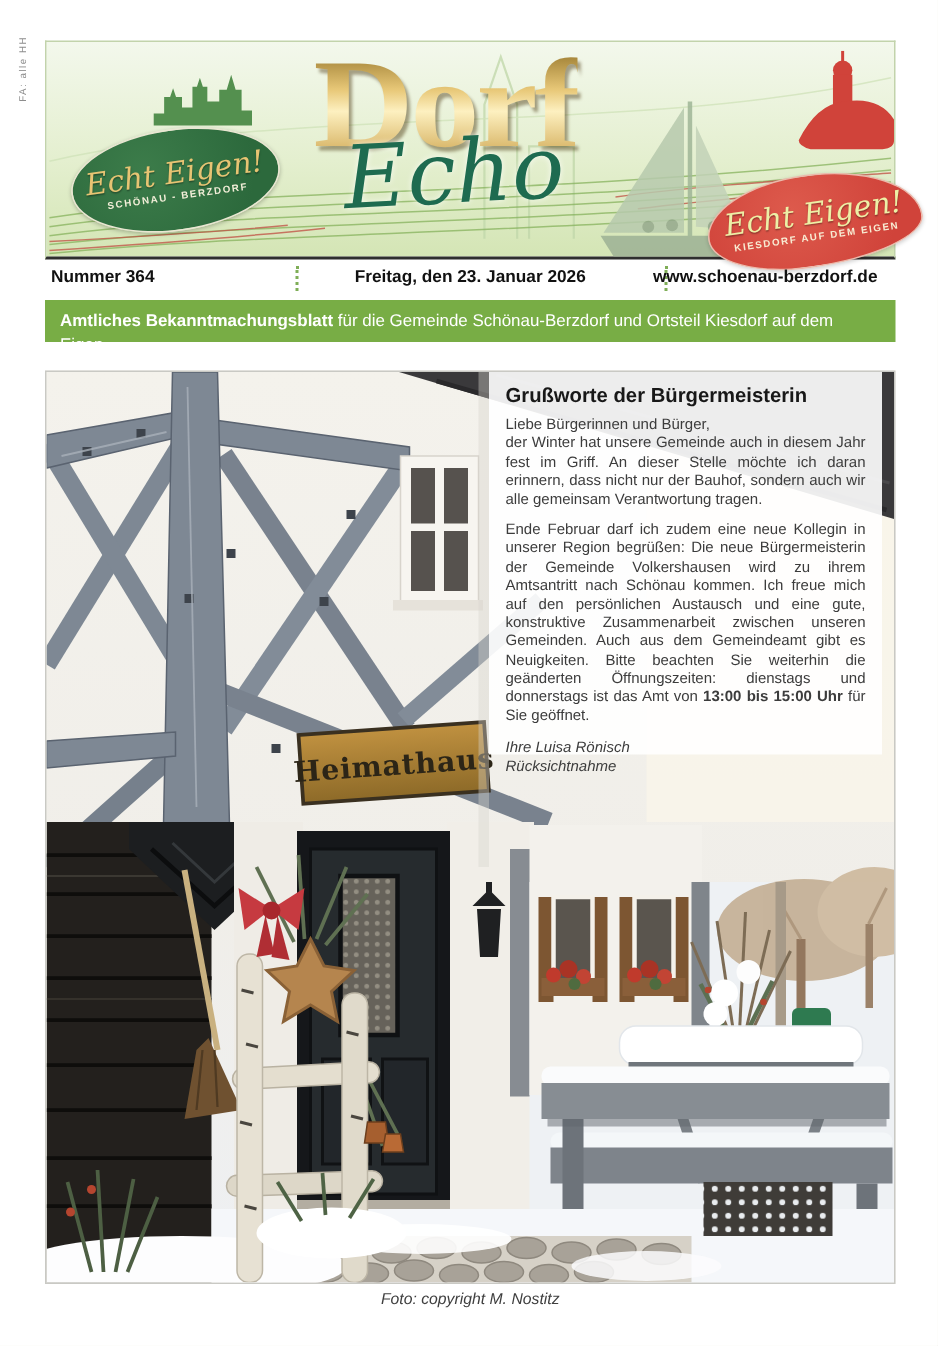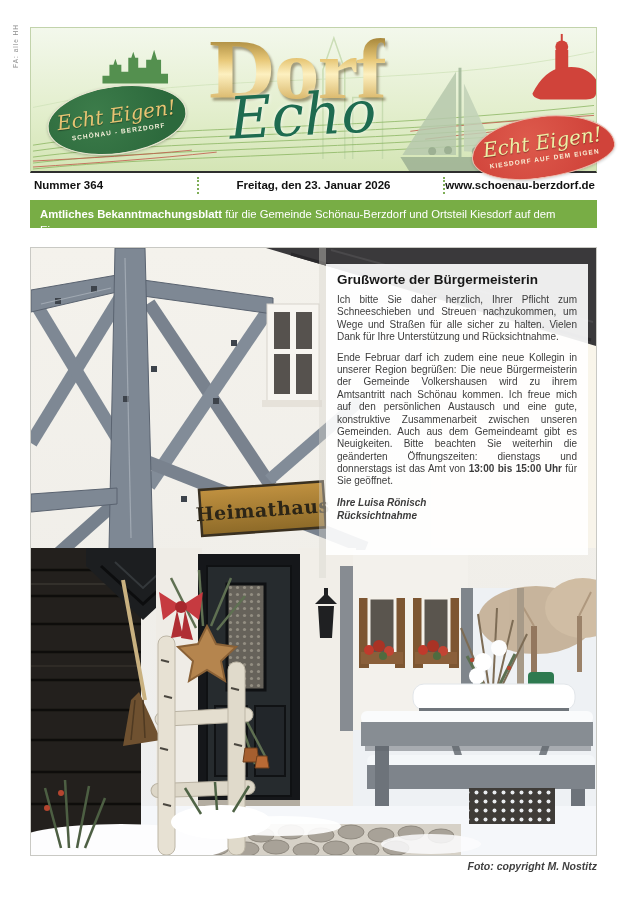--- a/index.html
+++ b/index.html
@@ -37,42 +37,42 @@
          -webkit-text-fill-color:transparent;
          filter:drop-shadow(2px 3px 1px rgba(70,50,10,.45));}
   .logo-echo{position:absolute;left:198px;top:58px;font-family:"DejaVu Serif",serif;
          font-style:italic;font-size:58px;line-height:1;color:#1e6b50;
          transform:rotate(-3deg);text-shadow:0 0 4px rgba(255,255,255,.75);}
   
   .infobar{position:absolute;left:30px;top:176px;width:567px;height:21px;font-size:11.5px;
            font-weight:bold;color:#111;}
   .infobar .issue{position:absolute;left:4px;top:3px;}
   .infobar .date{position:absolute;left:0;right:0;top:3px;text-align:center;}
-  .infobar .site{position:absolute;right:2px;top:3px;}
+  .infobar .site{position:absolute;right:12px;top:3px;}
   .infobar .sep{position:absolute;top:1px;height:17px;width:0;border-left:2px dotted #7fae57;}
   .sep1{left:167px;} .sep2{left:413px;}
   
   .banner{position:absolute;left:30px;top:200px;width:567px;height:28px;background:#78ad45;
           box-sizing:border-box;padding:6px 10px;color:#fff;font-size:11.3px;line-height:1.42;}
   .banner b{font-weight:bold;}
   
   .photo{position:absolute;left:30px;top:247px;width:567px;height:609px;
          border:1px solid #c9c9c4;box-sizing:border-box;background:#f2f0ea;overflow:hidden;}
   .photo svg{position:absolute;left:0;top:0;}
   
-  .article{position:absolute;left:295px;top:16px;width:262px;height:291px;
+  .article{position:absolute;left:295px;top:0px;width:262px;height:255px;
            background:rgba(255,255,255,.91);box-sizing:border-box;padding:8px 11px 6px 11px;
            color:#3c3c3c;}
   .article h1{margin:0 0 7px 0;font-size:13.5px;color:#181818;}
   .article p{margin:0 0 8px 0;font-size:10px;line-height:1.24;text-align:justify;}
   .article .sal{display:block;text-align:left;}
-  .article .sig{font-style:italic;text-align:left;margin-bottom:16px;line-height:1.3;font-weight:bold;}
-  
-  .credit{position:absolute;left:30px;top:860px;width:567px;text-align:right;
-          font-size:10.5px;font-weight:bold;font-style:italic;color:#3f3f3f;}
+  .article .sig{font-style:italic;text-align:left;margin-bottom:16px;line-height:1.3;}
+  
+  .credit{position:absolute;left:30px;top:860px;width:567px;text-align:center;
+          font-size:10.5px;font-weight:normal;font-style:italic;color:#3f3f3f;}
 </style>
 </head>
 <body>
 
 <div class="page">
 
   <div class="printmark">FA: alle HH</div>
 
   <div class="masthead">
     <svg class="deco" viewBox="0 0 565 144">
@@ -414,21 +414,21 @@
             <line x1="186" y1="562" x2="184" y2="534"></line>
           <line x1="202" y1="564" x2="218" y2="538"></line>
         </g>
       </g>
 
       <rect x="288" y="0" width="7" height="330" fill="#d8d4cc" opacity="0.4"></rect>
     </svg>
 
     <div class="article">
       <h1>Grußworte der Bürgermeisterin</h1>
-      <p>Ich bitte Sie daher herzlich, Ihrer Pflicht zum Schneeschieben und Streuen nachzukommen, um Wege und Straßen für alle sicher zu halten. Vielen Dank für Ihre Unterstützung und Rücksichtnahme.</p>
+      <p><span class="sal">Liebe Bürgerinnen und Bürger,</span><span>der Winter hat unsere Gemeinde auch in diesem Jahr fest im Griff. An dieser Stelle möchte ich daran erinnern, dass nicht nur der Bauhof, sondern auch wir alle gemeinsam Verantwortung tragen.</span></p>
       <p><span>Ende Februar darf ich zudem eine neue Kollegin in unserer Region begrüßen: Die neue Bürgermeisterin der Gemeinde Volkershausen wird zu ihrem Amtsantritt nach Schönau kommen. Ich freue mich auf den persönlichen Austausch und eine gute, konstruktive Zusammenarbeit zwischen unseren Gemeinden. Auch aus dem Gemeindeamt gibt es Neuigkeiten. Bitte beachten Sie weiterhin die geänderten Öffnungszeiten: dienstags und donnerstags ist das Amt von </span><b>13:00 bis 15:00 Uhr</b><span> für Sie geöffnet.</span></p>
       <p class="sig"><span class="sal">Ihre Luisa Rönisch</span><span>Rücksichtnahme</span></p>
     </div>
   </div>
 
   <div class="credit">Foto: copyright M. Nostitz</div>
 
 </div>
 
 </body></html>

